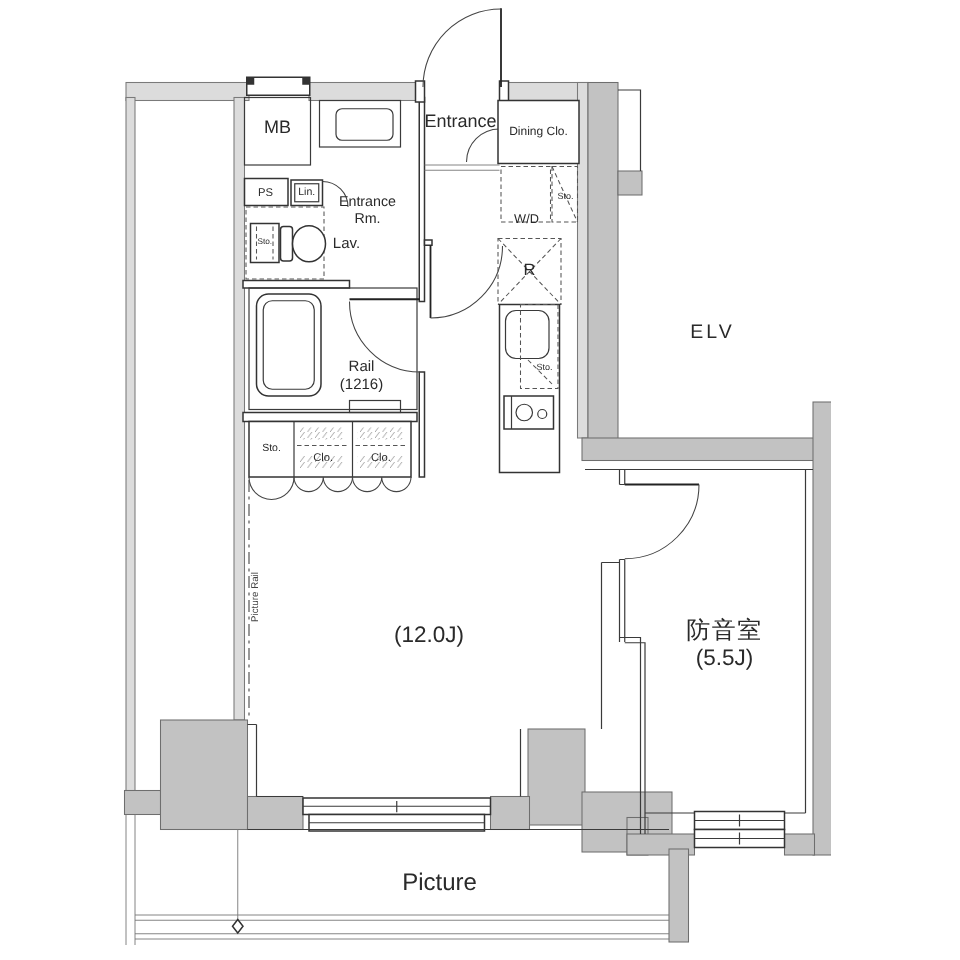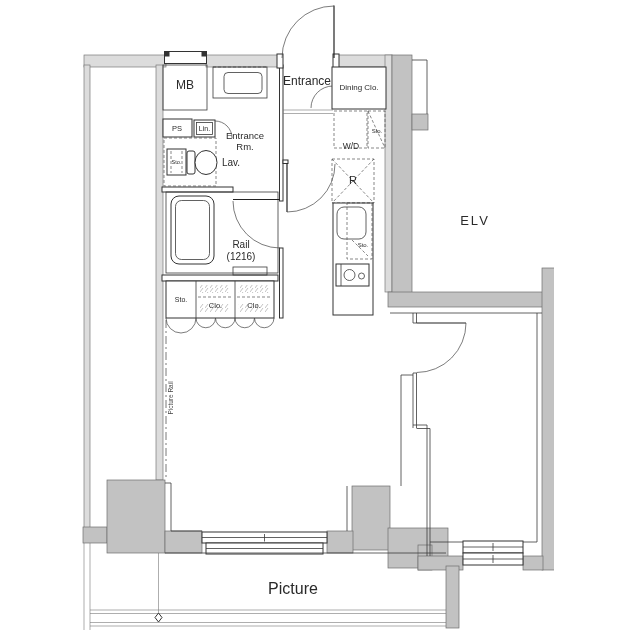--- a/index.html
+++ b/index.html
@@ -213,15 +213,20 @@
 <div class="lbl" style="left:241px;top:251px;font-size:10px">
   <span>Rail</span>
   <span>(1216)</span>
 </div>
 <div class="lbl" style="left:181px;top:300px;font-size:7px">Sto.</div>
 <div class="lbl" style="left:215.5px;top:305px;font-size:7.5px">Clo.</div>
 <div class="lbl" style="left:254px;top:305px;font-size:7.5px">Clo.</div>
 <div class="lbl" style="left:475px;top:221px;font-size:13px;letter-spacing:2px">ELV</div>
 <div class="lbl rot" style="left:171px;top:398px;font-size:6.5px;color:#444">Picture Rail</div>
 <div class="lbl" style="left:286px;top:424px">
+  <span style="font-size:15px">(12.0J)</span>
+</div>
+<div class="lbl" style="left:483px;top:430px">
+  <span style="font-size:16px;letter-spacing:1px">防音室</span>
+  <span style="font-size:15px">(5.5J)</span>
 </div>
 <div class="lbl" style="left:293px;top:589px;font-size:16px">Picture</div>
 </div>
 
 </body></html>

